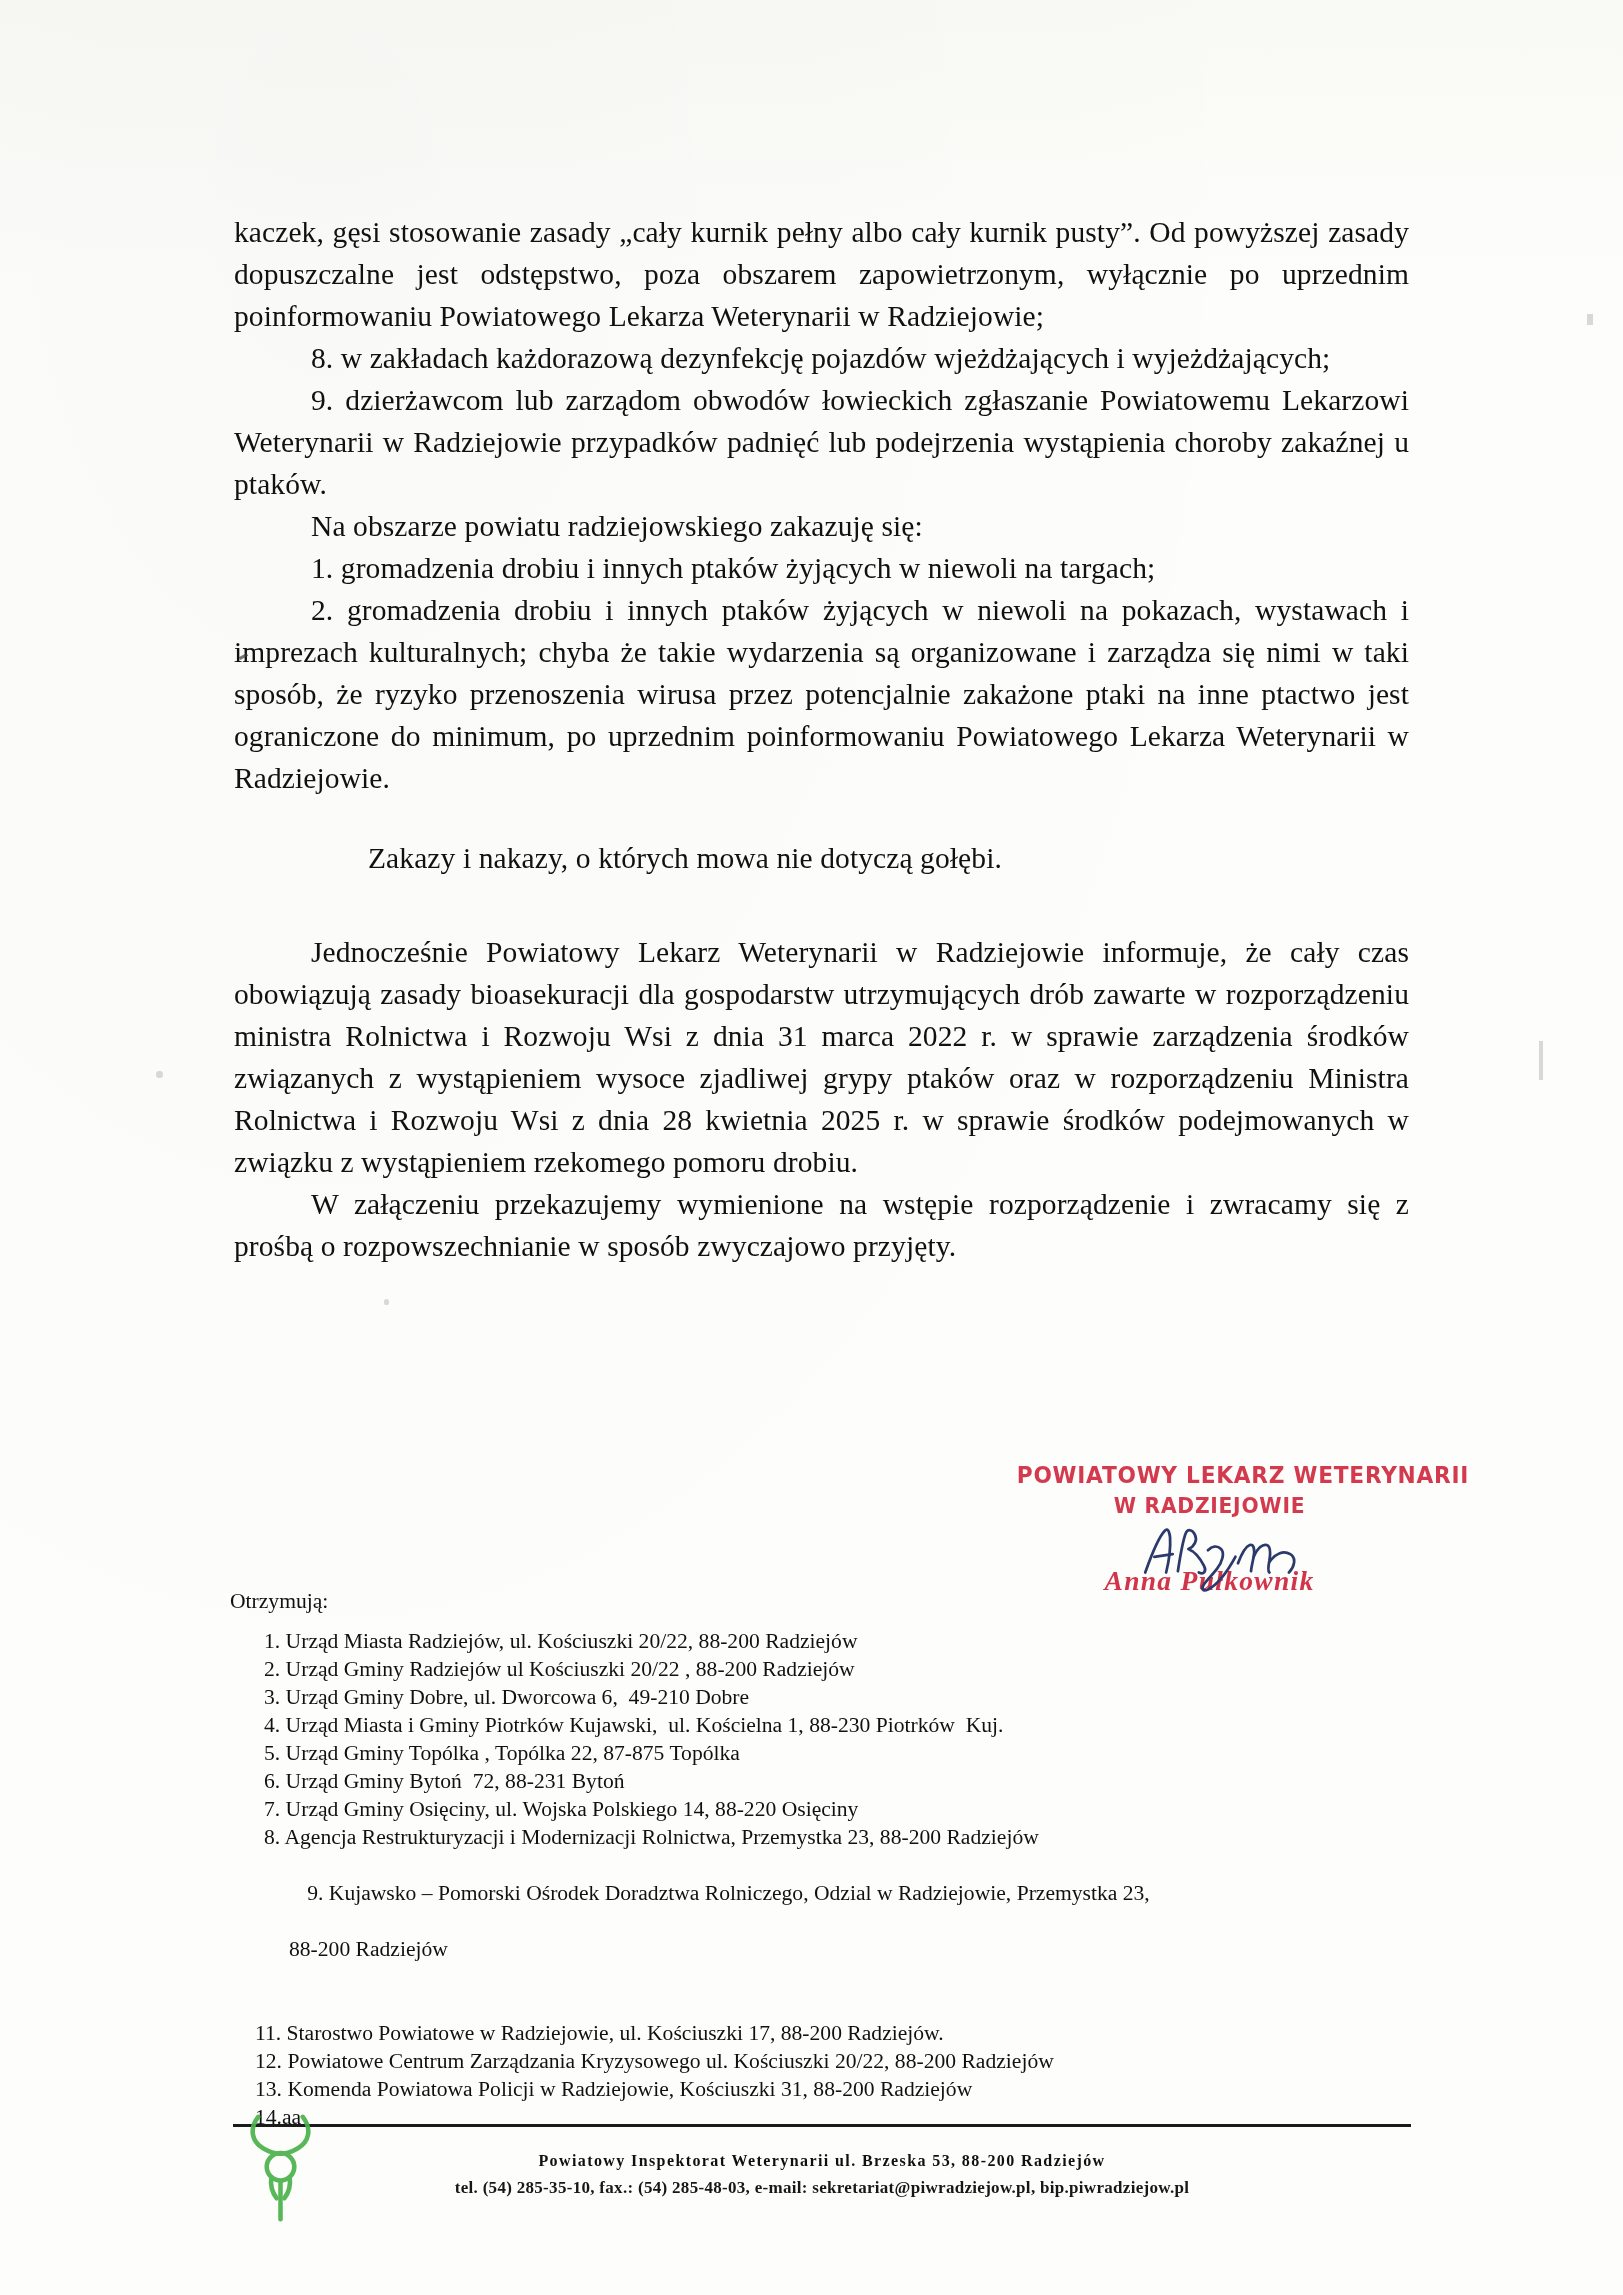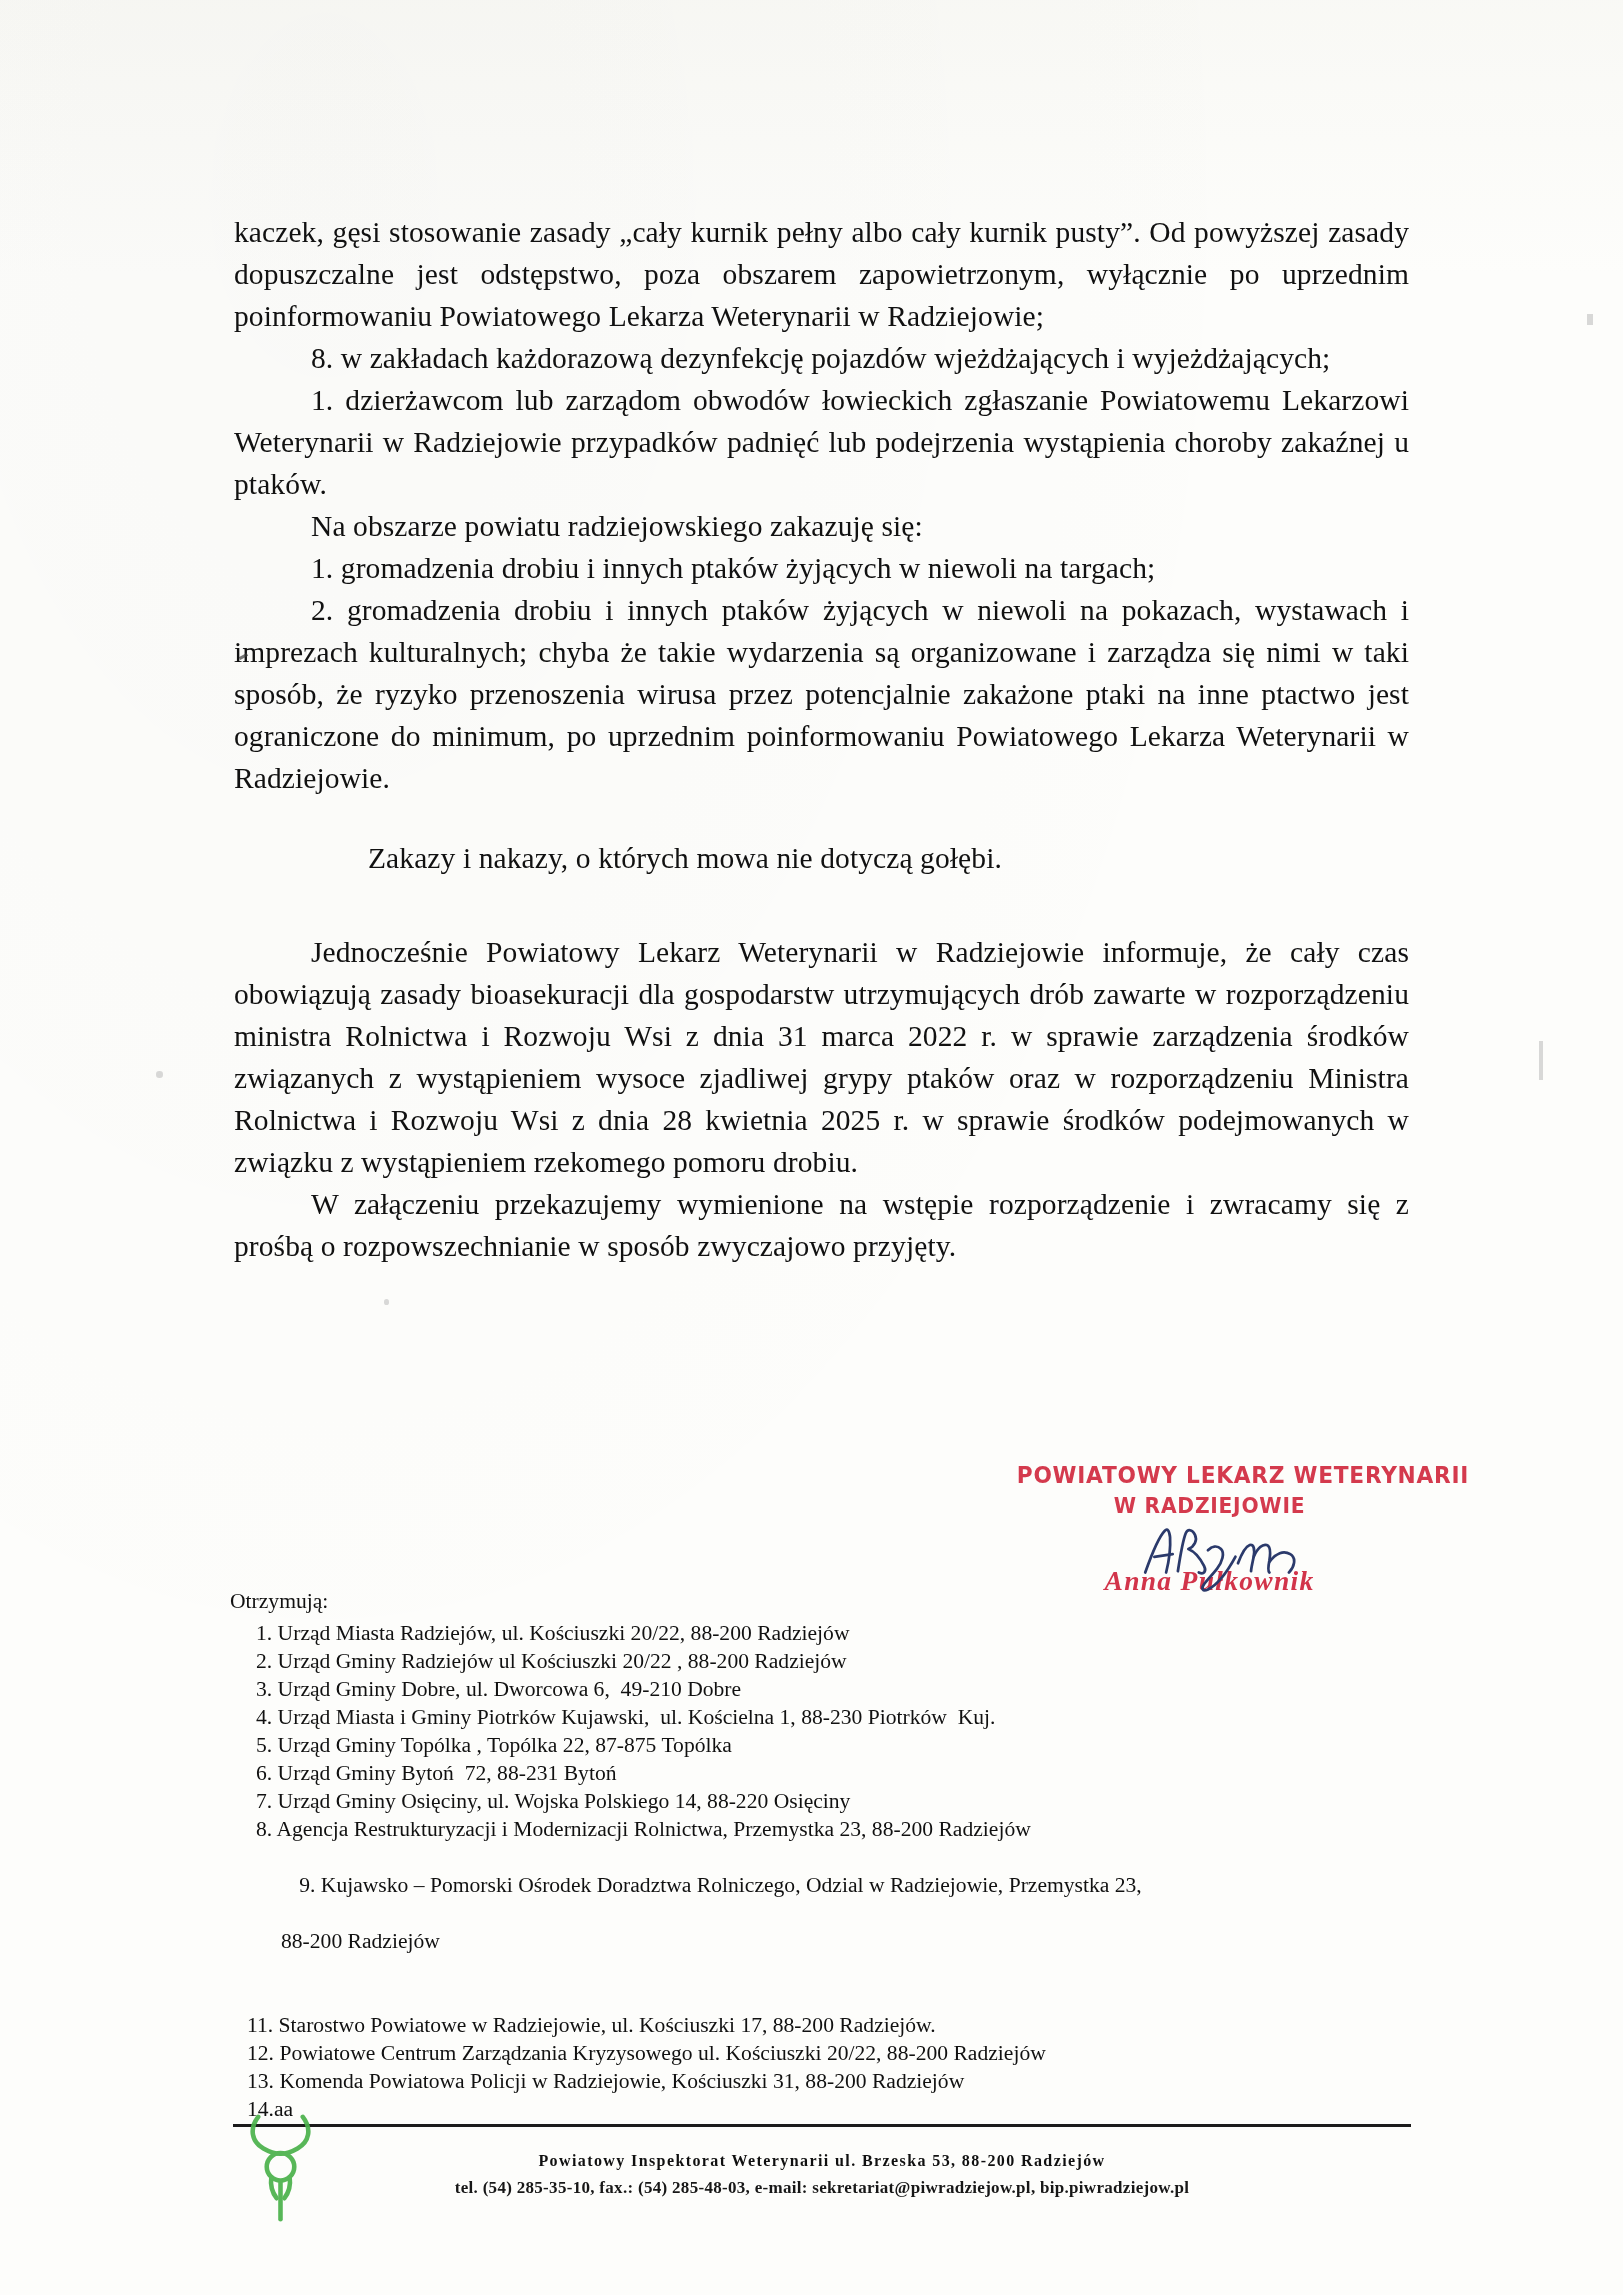--- a/index.html
+++ b/index.html
@@ -130,21 +130,21 @@
     top: 1587px;
     width: 1178px;
     font-size: 21.6px;
     line-height: 28px;
   }
   .recipients .hdr {
     margin: 0 0 2.6px 0;
   }
   .recipients ol {
     list-style: none;
-    margin: 4px;
+    margin: 12px;
     padding: 0;
   }
   .recipients li {
     margin: 0;
     padding: 0;
     white-space: pre-wrap;
     padding-left: 22px;
     text-indent: 0px;
   }
   .recipients li.wide {
@@ -207,21 +207,21 @@
 <div class="page">
 
   <div class="scan-tint"></div>
 
   <div class="body-block">
 
     <p class="para hang">kaczek, gęsi stosowanie zasady „cały kurnik pełny albo cały kurnik pusty”. Od powyższej zasady dopuszczalne jest odstępstwo, poza obszarem zapowietrzonym, wyłącznie po uprzednim poinformowaniu Powiatowego Lekarza Weterynarii w Radziejowie;</p>
 
     <p class="para ind">8. w zakładach każdorazową dezynfekcję pojazdów wjeżdżających i wyjeżdżających;</p>
 
-    <p class="para ind">1. dzierżawcom lub zarządom obwodów łowieckich zgłaszanie Powiatowemu Lekarzowi Weterynarii w Radziejowie przypadków padnięć lub podejrzenia wystąpienia choroby zakaźnej u ptaków.</p>
+    <p class="para ind">9. dzierżawcom lub zarządom obwodów łowieckich zgłaszanie Powiatowemu Lekarzowi Weterynarii w Radziejowie przypadków padnięć lub podejrzenia wystąpienia choroby zakaźnej u ptaków.</p>
 
     <p class="para bold">Na obszarze powiatu radziejowskiego zakazuję się:</p>
 
     <p class="para ind">1. gromadzenia drobiu i innych ptaków żyjących w niewoli na targach;</p>
 
     <p class="para ind">2. gromadzenia drobiu i innych ptaków żyjących w niewoli na pokazach, wystawach i   imprezach kulturalnych; chyba że takie wydarzenia są organizowane i zarządza się nimi w taki sposób,  że ryzyko przenoszenia wirusa przez potencjalnie zakażone ptaki   na inne ptactwo jest ograniczone do minimum, po uprzednim poinformowaniu Powiatowego Lekarza Weterynarii w Radziejowie.</p>
 
     <div class="gap-md"></div>
 
     <p class="para center-ish nojustify">Zakazy i nakazy, o których mowa nie dotyczą gołębi.</p>

